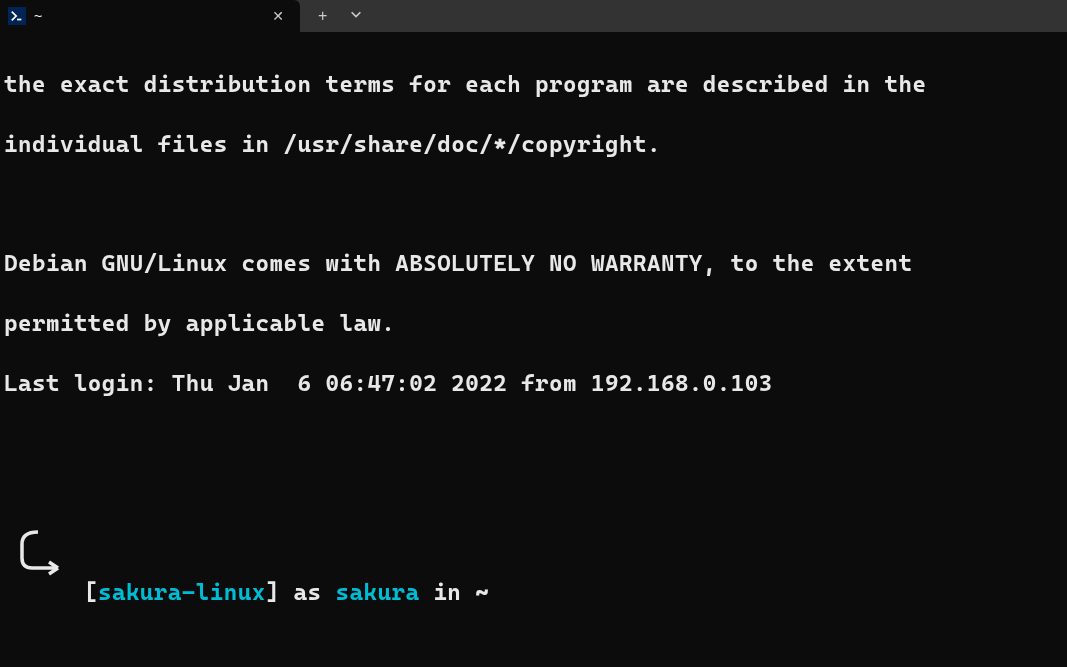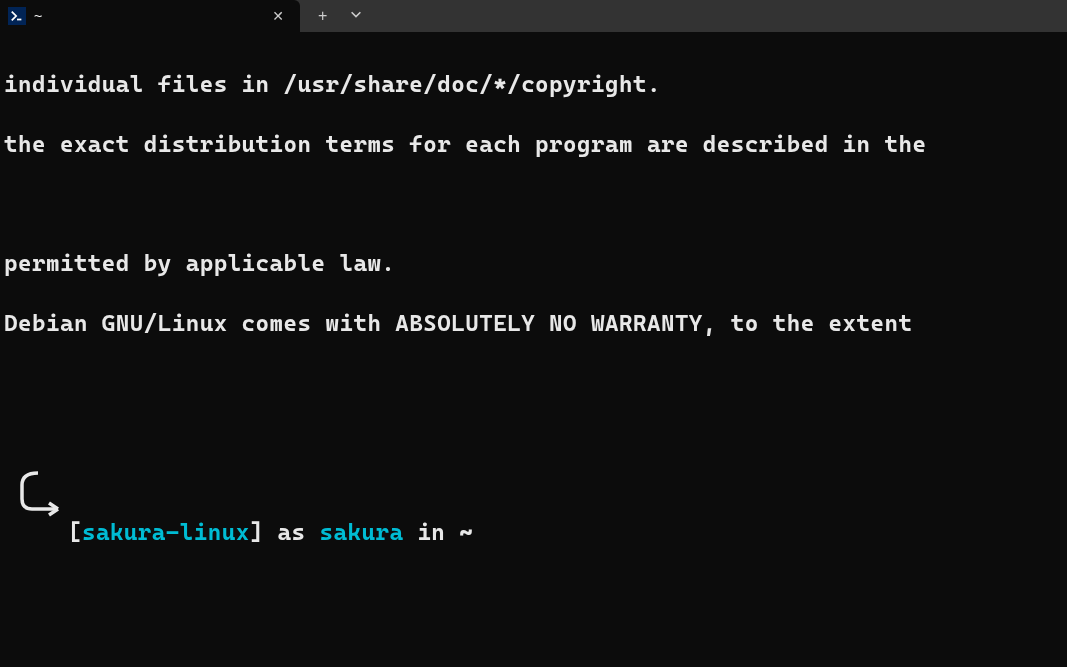--- a/index.html
+++ b/index.html
@@ -113,33 +113,34 @@
     <span class="titlebar-icon">+</span>
     <span class="titlebar-icon">
       <svg width="14" height="14" viewBox="0 0 16 16">
           <path d="M3 6 L8 11 L13 6" stroke="#ccc" stroke-width="1.8" fill="none"></path>
         </svg>
     </span>
   </div>
 </div>
 
 <div class="terminal">
+<div class="white">the exact distribution terms for each program are described in the</div>
 <div class="white">individual files in /usr/share/doc/*/copyright.</div>
-<div class="white">the exact distribution terms for each program are described in the</div>
 <div class="blank-line"></div>
+<div class="white">Debian GNU/Linux comes with ABSOLUTELY NO WARRANTY, to the extent</div>
 <div class="white">permitted by applicable law.</div>
-<div class="white">Debian GNU/Linux comes with ABSOLUTELY NO WARRANTY, to the extent</div>
+<div class="white">Last login: Thu Jan  6 06:47:02 2022 from 192.168.0.103</div>
 <div class="blank-line"></div>
 
 <div style="position:relative; padding-left:16px;">
   <svg class="arrow-svg" width="60" height="64" viewBox="0 0 60 64" style="position:absolute; left:10px; top:4px;">
     <path d="M 24 10 Q 8 10 8 22 L 8 36 Q 8 46 18 46 L 44 46" stroke="#e8e8e8" stroke-width="3.5" fill="none"></path>
     <path d="M 44 46 L 35 40 M 44 46 L 35 52" stroke="#e8e8e8" stroke-width="3.5" fill="none"></path>
   </svg>
-  <span style="margin-left:20px;"><span class="white">[</span><span class="cyan">sakura-linux</span><span class="white">]</span><span class="white"> as </span><span class="cyan">sakura</span><span class="white"> in </span><span class="white">~</span></span>
+  <span style="margin-left:36px;"><span class="white">[</span><span class="cyan">sakura-linux</span><span class="white">]</span><span class="white"> as </span><span class="cyan">sakura</span><span class="white"> in </span><span class="white">~</span></span>
 </div>
 
 
 
 
 
 
 
 
 

